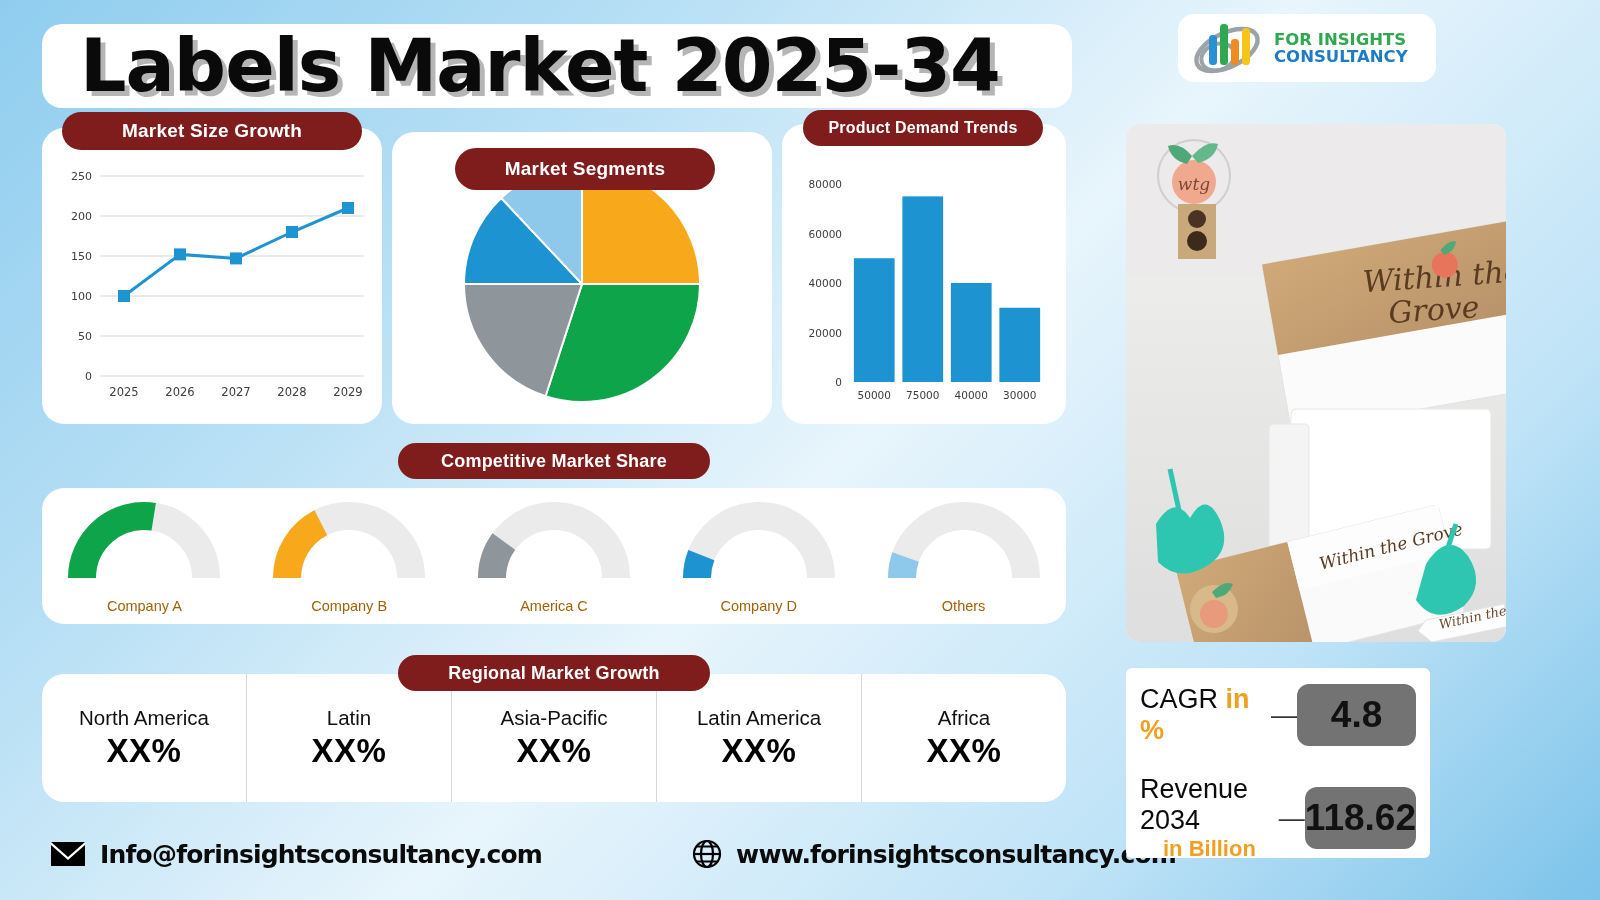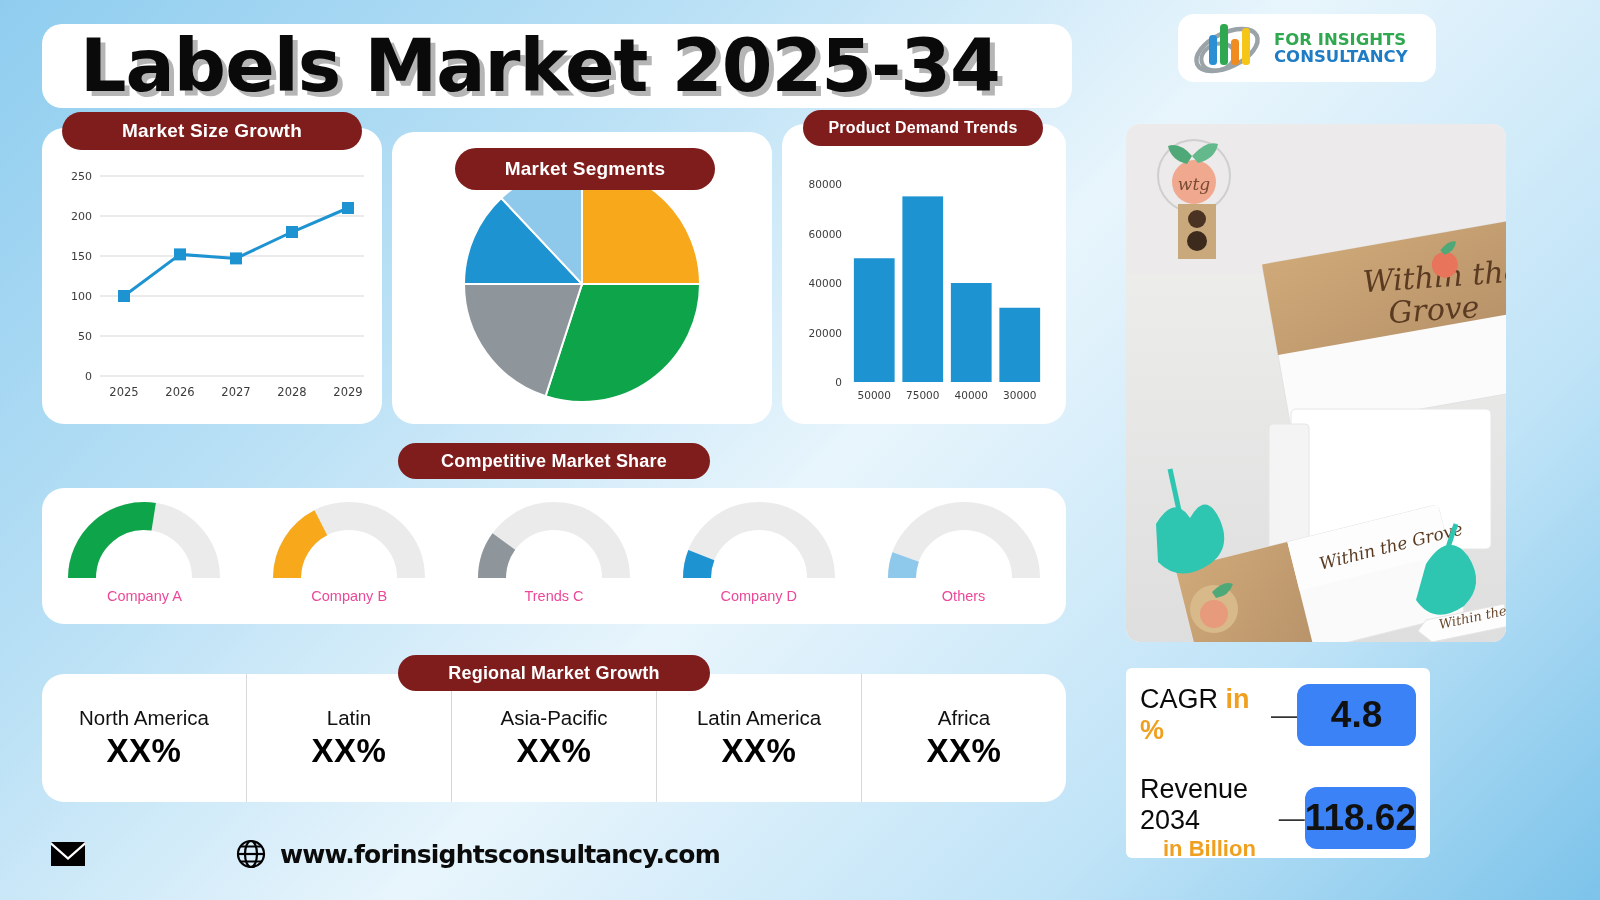--- a/index.html
+++ b/index.html
@@ -36,21 +36,21 @@
 
   
   #card-mkt-size { left: 42px; top: 128px; width: 340px; height: 296px; }
   #card-segments { left: 392px; top: 132px; width: 380px; height: 292px; }
   #card-demand   { left: 782px; top: 124px; width: 284px; height: 300px; }
 
   
   #card-gauges { left: 42px; top: 488px; width: 1024px; height: 136px; }
   .gauge-row { display: flex; height: 100%; align-items: flex-start; padding-top: 10px; }
   .gauge-cell { flex: 1; display: flex; flex-direction: column; align-items: center; }
-  .gauge-label { font-size: 14.5px; color: #ec4899; margin-top: 6px; font-family: "Liberation Sans", sans-serif; }
+  .gauge-label { font-size: 14.5px; color: #a16207; margin-top: 16px; font-family: "Liberation Sans", sans-serif; }
 
   
   #card-regions { left: 42px; top: 674px; width: 1024px; height: 128px; }
   .region-row { display: flex; height: 100%; }
   .region-cell {
     flex: 1; display: flex; flex-direction: column;
     align-items: center; justify-content: center; gap: 2px;
     border-right: 1.5px solid #d8d8d8;
   }
   .region-cell:last-child { border-right: none; }
@@ -74,21 +74,21 @@
   .logo-l2 { color: #1e7cc4; }
 
   #photo-card { left: 1126px; top: 124px; width: 380px; height: 518px; border-radius: 14px; overflow: hidden; }
   #kpi-card { left: 1126px; top: 668px; width: 304px; height: 190px; border-radius: 6px; }
   .kpi-row { position: absolute; display: flex; align-items: center; width: 100%; padding: 0 14px; }
   .kpi-label { font-size: 27px; color: #0b0b0b; font-weight: normal; font-family: "Liberation Sans", sans-serif; }
   .kpi-label .accent { color: #f0a020; font-weight: bold; }
   .kpi-sub { display: block; font-size: 22px; color: #f0a020; font-weight: bold; text-align: center; }
   .kpi-dash { flex: 1; text-align: center; font-size: 26px; color: #333; }
   .kpi-pill {
-    background: #3b82f6; border-radius: 12px; color: #111;
+    background: #737373; border-radius: 12px; color: #111;
     font-size: 37px; font-weight: bold; display: flex; align-items: center;
     justify-content: center; width: 128px; height: 62px;
   }
 </style>
 </head>
 <body>
 
 <div class="card" id="title-card"></div>
 <div id="title-text">Labels Market 2025-34</div>
 
@@ -166,21 +166,21 @@
           <path d="M 19 80.00000000000001 A 62 62 0 0 1 143 79.99999999999999" fill="none" stroke="#ebebeb" stroke-width="28"></path>
           <path d="M 19 80.00000000000001 A 62 62 0 0 1 52.85258901614809 24.757595500321194" fill="none" stroke="#f7a81b" stroke-width="28"></path>
         </svg>
         <div class="gauge-label">Company B</div>
       </div>
       <div class="gauge-cell">
         <svg width="162" height="84" viewBox="0 0 162 84">
           <path d="M 19 80.00000000000001 A 62 62 0 0 1 143 79.99999999999999" fill="none" stroke="#ebebeb" stroke-width="28"></path>
           <path d="M 19 80.00000000000001 A 62 62 0 0 1 30.84094634875325 43.55731435786667" fill="none" stroke="#8e959b" stroke-width="28"></path>
         </svg>
-        <div class="gauge-label">Trends C</div>
+        <div class="gauge-label">America C</div>
       </div>
       <div class="gauge-cell">
         <svg width="162" height="84" viewBox="0 0 162 84">
           <path d="M 19 80.00000000000001 A 62 62 0 0 1 143 79.99999999999999" fill="none" stroke="#ebebeb" stroke-width="28"></path>
           <path d="M 19 80.00000000000001 A 62 62 0 0 1 23.3538578749284 57.176277733549995" fill="none" stroke="#1e93d2" stroke-width="28"></path>
         </svg>
         <div class="gauge-label">Company D</div>
       </div>
       <div class="gauge-cell">
         <svg width="162" height="84" viewBox="0 0 162 84">
@@ -217,20 +217,21 @@
       </div>
     </div>
 </div>
 
 <div id="footer">
   <div class="footer-item" id="footer-mail">
     <svg width="36" height="26" viewBox="0 0 36 26">
       <rect x="1" y="1" width="34" height="24" fill="#000"></rect>
       <path d="M1 1 L18 16 L35 1 L35 4 L18 19 L1 4 Z" fill="#fff"></path>
     </svg>
+    <span class="footer-text">Info@forinsightsconsultancy.com</span>
   </div>
   <div class="footer-item" id="footer-web">
     <svg width="30" height="30" viewBox="0 0 30 30">
       <circle cx="15" cy="15" r="13" fill="none" stroke="#000" stroke-width="2.2"></circle>
       <ellipse cx="15" cy="15" rx="6" ry="13" fill="none" stroke="#000" stroke-width="2.2"></ellipse>
       <line x1="2" y1="15" x2="28" y2="15" stroke="#000" stroke-width="2.2"></line>
       <line x1="4.5" y1="7.5" x2="25.5" y2="7.5" stroke="#000" stroke-width="2"></line>
       <line x1="4.5" y1="22.5" x2="25.5" y2="22.5" stroke="#000" stroke-width="2"></line>
     </svg>
     <span class="footer-text">www.forinsightsconsultancy.com</span>

